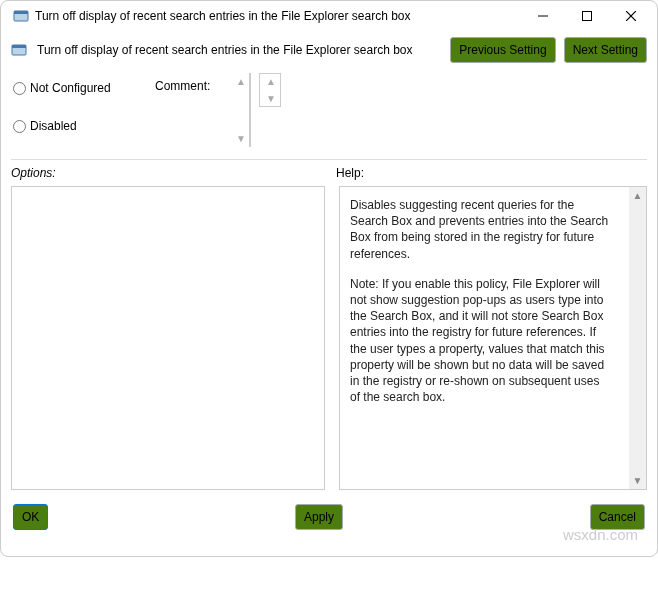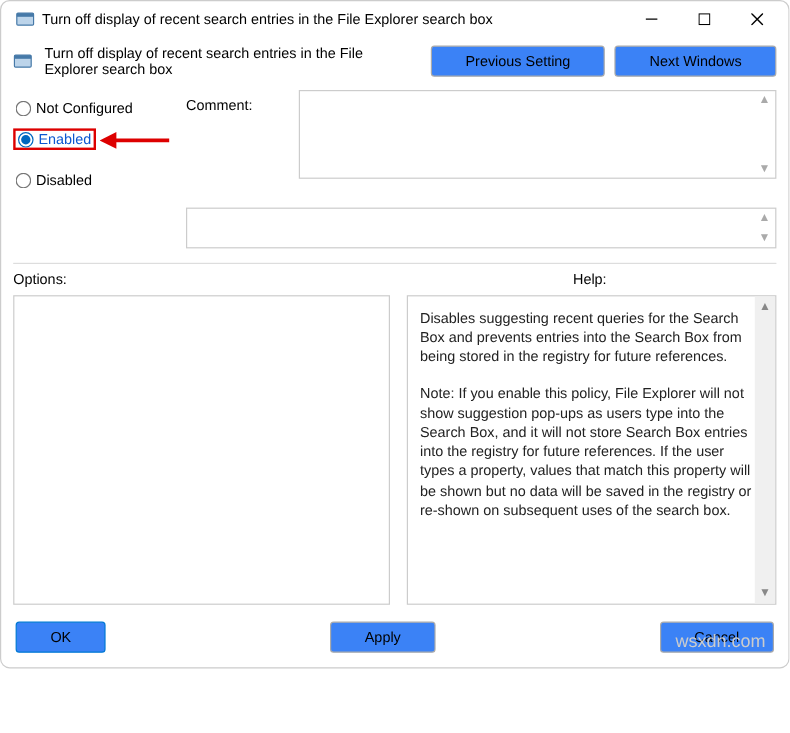--- a/index.html
+++ b/index.html
@@ -7,42 +7,42 @@
   .window { width: 658px; height: 557px; border: 1px solid #ccc; border-radius: 8px; display: flex; flex-direction: column; background: #fff; }
   .titlebar { height: 30px; display: flex; align-items: center; padding: 0 4px; }
   .titlebar-icon { width: 16px; height: 16px; margin: 0 6px 0 8px; }
   .titlebar-title { flex: 1; font-size: 12px; }
   .winctl { width: 44px; height: 30px; display: flex; align-items: center; justify-content: center; }
   .winctl svg { display: block; }
   .header-row { display: flex; align-items: center; padding: 6px 10px 10px 10px; gap: 10px; }
   .header-icon { width: 16px; height: 16px; flex-shrink: 0; }
   .header-title { flex: 1; font-size: 12px; }
   .nav-buttons { display: flex; gap: 8px; }
-  .btn { font-size: 12px; padding: 5px 28px; border: 1px solid #aaa; border-radius: 3px; background: #3b82f6; cursor: default; }
+  .btn { font-size: 12px; padding: 5px 8px; border: 1px solid #aaa; border-radius: 3px; background: #4d7c0f; cursor: default; }
   .btn.primary { border-color: #0078d4; }
   .upper { display: flex; padding: 0 10px 0 10px; gap: 10px; justify-content: center; }
   .state-col { width: 134px; padding-top: 6px; }
   .radio-opt { display: flex; align-items: center; gap: 4px; padding: 2px 2px; font-size: 12px; margin-bottom: 8px; white-space: nowrap; }
   .radio-opt input { margin: 0; }
   .radio-opt.highlight { border: 2px solid #d00; padding: 0 2px; display: inline-flex; }
-  .fields-col { flex: 1; display: flex; flex-direction: column; gap: 24px; }
+  .fields-col { flex: 1; display: flex; flex-direction: row; gap: 8px; }
   .fieldrow { display: flex; align-items: flex-start; gap: 12px; }
   .fieldlabel { width: 82px; padding-top: 6px; font-size: 12px; }
   .textbox { flex: 1; border: 1px solid #ccc; background: #fff; position: relative; }
   .textbox.comment { height: 74px; }
   .textbox.supported { height: 34px; padding: 8px 10px; font-size: 12px; color: #333; }
   .scroll-arrows { position: absolute; right: 2px; top: 2px; bottom: 2px; width: 12px; display: flex; flex-direction: column; justify-content: space-between; color: #aaa; font-size: 10px; }
   .divider { border: none; border-top: 1px solid #ddd; margin: 12px 10px 6px 10px; }
   .lower-labels { display: flex; padding: 0 10px; font-size: 12px; }
-  .lower-labels .left { width: 325px; }
-  .lower-col { flex: 1; text-align: center; }
+  .lower-labels .left { width: 325px; font-style: italic; }
+  .lower-col { flex: 1; }
   .lower-panes { display: flex; padding: 6px 10px 0 10px; gap: 14px; height: 310px; }
   .pane { border: 1px solid #ccc; background: #fff; flex: 1; padding: 10px 18px 10px 10px; font-size: 12px; line-height: 1.35; color: #222; position: relative; overflow: hidden; }
   .pane.options { flex: 0 0 314px; }
-  .pane.help p { margin: 0 0 14px 0; }
+  .pane.help p { margin: 0 16px 14px 0; }
   .scrollbar-v { position: absolute; right: 0; top: 0; bottom: 0; width: 17px; background: #f0f0f0; display: flex; flex-direction: column; justify-content: space-between; align-items: center; padding: 2px 0; color: #888; font-size: 10px; }
   .footer { display: flex; justify-content: space-between; gap: 8px; padding: 14px 12px 12px 12px; }
   .arrow-annot { position: absolute; pointer-events: none; }
   .radio-wrap { position: relative; }
   input[type="radio"] { accent-color: #0067c0; }
 </style>
 </head>
 <body>
 
 <div class="window">
@@ -76,43 +76,33 @@
   <div class="header-row">
     <span class="header-icon">
       <svg viewBox="0 0 16 16" width="16" height="16">
           <rect x="1" y="3" width="14" height="10" rx="1" fill="#bcd4ea" stroke="#4679a8"></rect>
           <rect x="1" y="3" width="14" height="3" fill="#4679a8"></rect>
         </svg>
     </span>
     <span class="header-title">Turn off display of recent search entries in the File Explorer search box</span>
     <div class="nav-buttons">
       <button class="btn">Previous Setting</button>
-      <button class="btn">Next Windows</button>
+      <button class="btn">Next Setting</button>
     </div>
   </div>
 
   <div class="upper">
     <div class="state-col">
       <label class="radio-opt">
         <input type="radio" name="state" style="">
         <span>Not Configured</span>
       </label>
 
-      <div class="radio-wrap">
-        <label class="radio-opt highlight">
-          <input type="radio" name="state" checked="" style="">
-          <span style="color:#0b57d0">Enabled</span>
-        </label>
-        <svg class="arrow-annot" style="left:72px; top:-2px;" width="60" height="24" viewBox="0 0 60 24">
-          <line x1="58" y1="12" x2="10" y2="12" stroke="#d00" stroke-width="3"></line>
-          <polygon points="0,12 14,5 14,19" fill="#d00"></polygon>
-        </svg>
-      </div>
 
-      <label class="radio-opt" style="margin-top:8px;">
+      <label class="radio-opt" style="margin-top:20px;">
         <input type="radio" name="state" style="">
         <span>Disabled</span>
       </label>
     </div>
 
     <div class="fields-col">
       <div class="fieldrow">
         <div class="fieldlabel">Comment:</div>
         <div class="textbox comment">
           <span></span>

